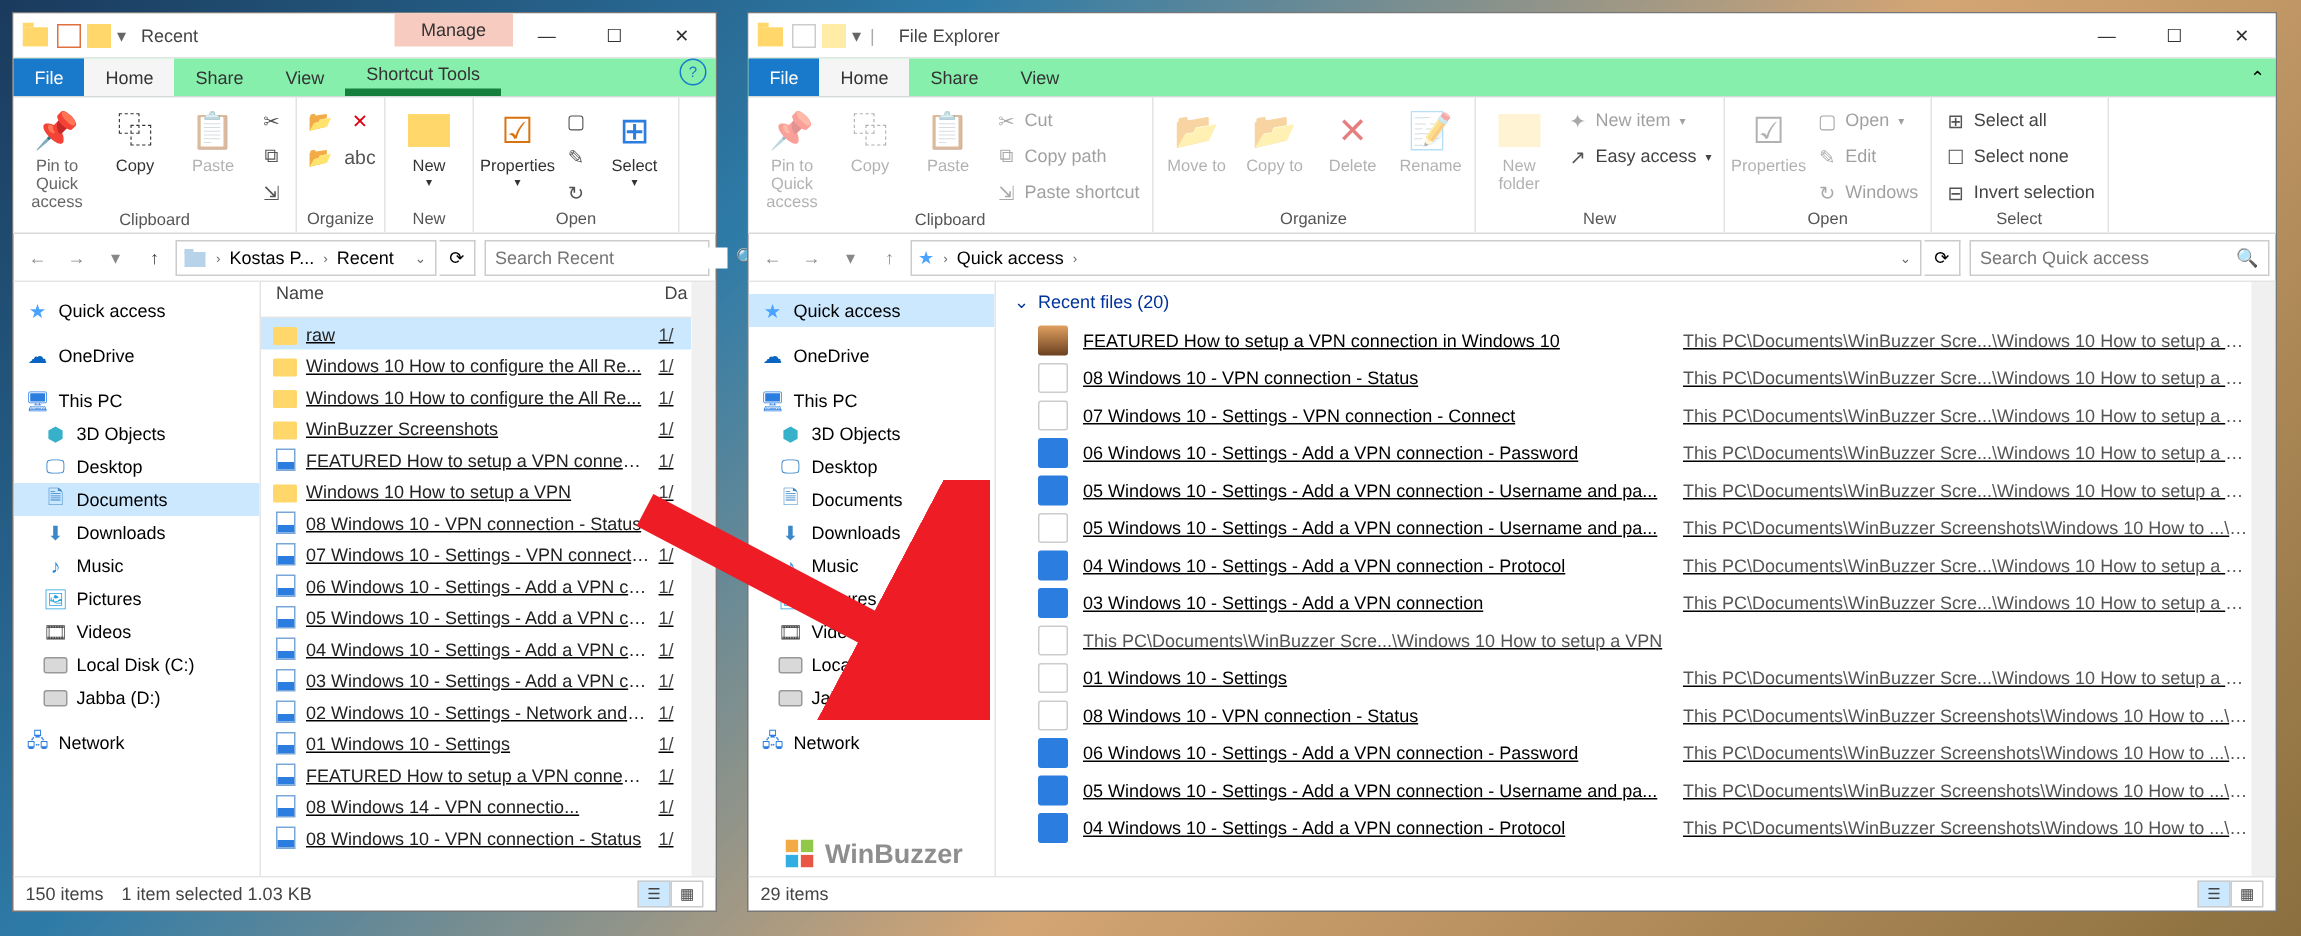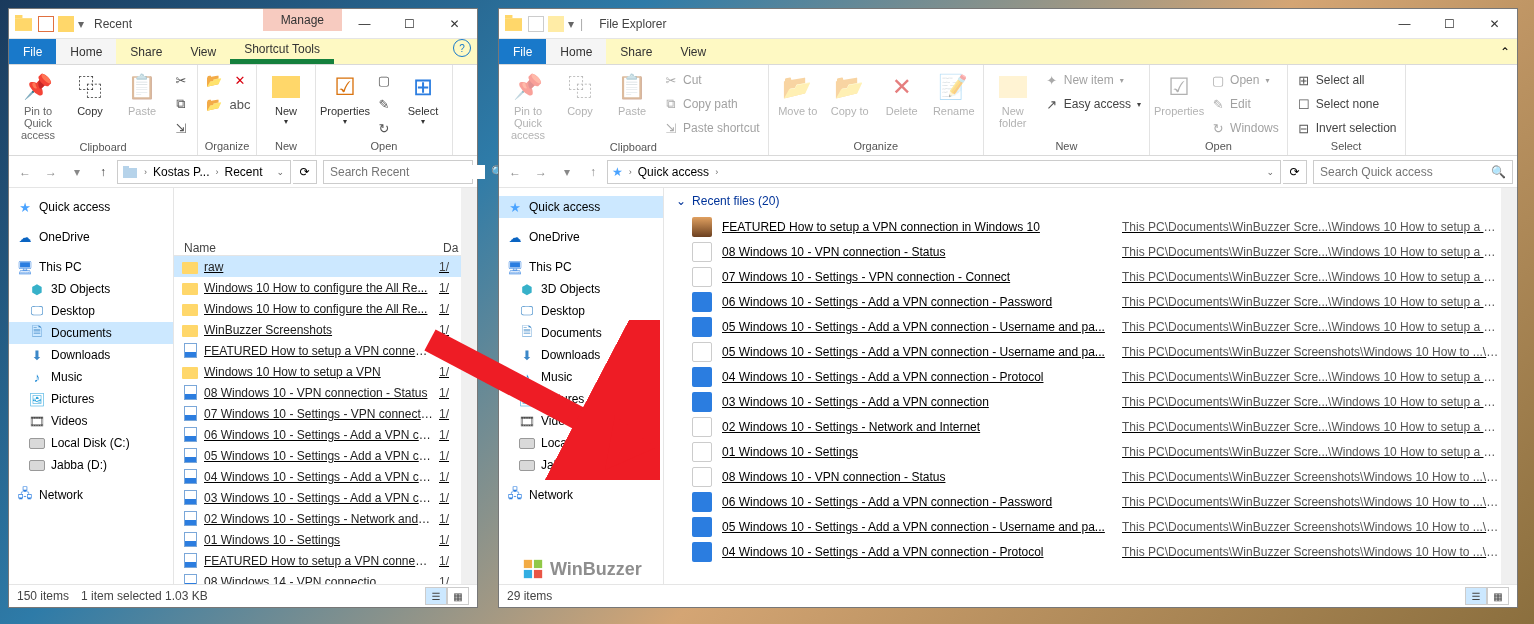--- a/index.html
+++ b/index.html
@@ -10,21 +10,21 @@
 
 .titlebar { height: 30px; display: flex; align-items: center; background: #fff; border-bottom: 1px solid #e5e5e5; }
 .tb-icon { width: 17px; height: 17px; margin: 0 6px; }
 .tb-qat { display: flex; align-items: center; gap: 4px; }
 .tb-title { margin-left: 10px; color: #444; }
 .tb-flex { flex: 1; }
 .win-ctrl { display: flex; }
 .win-ctrl span { width: 45px; height: 30px; display: flex; align-items: center; justify-content: center; color: #333; }
 .manage-tab { background: #f7cbc0; height: 22px; padding: 0 18px; display: flex; align-items: center; font-size: 12px; color: #333; }
 
-.tabs { height: 26px; display: flex; align-items: stretch; border-bottom: 1px solid #d9d9d9; background: #fef9c3; }
+.tabs { height: 26px; display: flex; align-items: stretch; border-bottom: 1px solid #d9d9d9; background: #86efac; }
 .tab { padding: 0 14px; display: flex; align-items: center; color: #333; }
 .tab.file { background: #1979ca; color: #fff; }
 .tab.active { background: #f5f5f5; border-top: 0; }
 .tab-tools { border-bottom: 5px solid #15803d; }
 .help-icon { margin-left: auto; margin-right: 6px; display:flex; align-items:center; color:#1979ca; width:18px; height:18px; border:1px solid #1979ca; border-radius:50%; justify-content:center; font-size:10px; }
 
 .ribbon { height: 91px; display: flex; align-items: stretch; border-bottom: 1px solid #d9d9d9; background: #fff; }
 .rgroup { display: flex; flex-direction: column; border-right: 1px solid #e3e3e3; padding: 2px 4px 0 4px; }
 .rbtns { flex: 1; display: flex; gap: 2px; align-items: flex-start; }
 .rbtn-lg { display: flex; flex-direction: column; align-items: center; justify-content: flex-start; width: 50px; padding-top: 4px; text-align: center; color: #666; }
@@ -48,21 +48,21 @@
 .search input{border:none;outline:none;flex:1;font-size:12px;color:#777;}
 
 .body { flex:1; display:flex; overflow:hidden; }
 .sidepane { width: 165px; border-right:1px solid #e5e5e5; overflow-y:auto; padding:8px 0; }
 .sidepane .item { height:22px; display:flex; align-items:center; padding-left:20px; gap:6px; }
 .sidepane .item.sel { background:#cce8ff; }
 .sidepane .item.top { padding-left:8px; font-weight:normal; }
 .sidepane .item .ic{width:16px;height:16px;display:flex;align-items:center;justify-content:center;font-size:13px;}
 .sidepane .sep{height:8px;}
 .filepane { flex:1; display:flex; flex-direction:column; overflow:hidden; }
-.cols { height:24px; display:flex; border-bottom:1px solid #e5e5e5; align-items:flex-end;margin-top:44px; }
+.cols { height:24px; display:flex; border-bottom:1px solid #e5e5e5; align-items:flex-start; }
 .col { padding-left:10px; color:#444; font-size:12px; }
 .col-name{flex:1;}
 .col-date{width:28px;}
 .rows { flex:1; overflow:hidden;text-decoration:underline; }
 .row { height:21px; display:flex; align-items:center; padding-left:8px; gap:6px; font-size:12px; color:#222; white-space: nowrap;}
 .row.sel { background:#cce8ff; }
 .row .ric{width:16px;height:16px;display:flex;align-items:center;justify-content:center;}
 .row .rname{flex:1;overflow:hidden;text-overflow:ellipsis;}
 .row .rdate{width:22px;color:#444;}
 
@@ -713,21 +713,20 @@
             <span class="rf-name">04 Windows 10 - Settings - Add a VPN connection - Protocol</span>
             <span class="rf-path">This PC\Documents\WinBuzzer Scre...\Windows 10 How to setup a VPN</span>
           </div>
           <div class="rf-row">
             <span class="ric ic-blue" style="border-radius:2px;"></span>
             <span class="rf-name">03 Windows 10 - Settings - Add a VPN connection</span>
             <span class="rf-path">This PC\Documents\WinBuzzer Scre...\Windows 10 How to setup a VPN</span>
           </div>
           <div class="rf-row">
             <span class="ric ic-white" style="border-radius:2px;"></span>
-            <span class="rf-name">02 Windows 10 - Settings - Network and Internet</span>
             <span class="rf-path">This PC\Documents\WinBuzzer Scre...\Windows 10 How to setup a VPN</span>
           </div>
           <div class="rf-row">
             <span class="ric ic-white" style="border-radius:2px;"></span>
             <span class="rf-name">01 Windows 10 - Settings</span>
             <span class="rf-path">This PC\Documents\WinBuzzer Scre...\Windows 10 How to setup a VPN</span>
           </div>
           <div class="rf-row">
             <span class="ric ic-white" style="border-radius:2px;"></span>
             <span class="rf-name">08 Windows 10 - VPN connection - Status</span>

